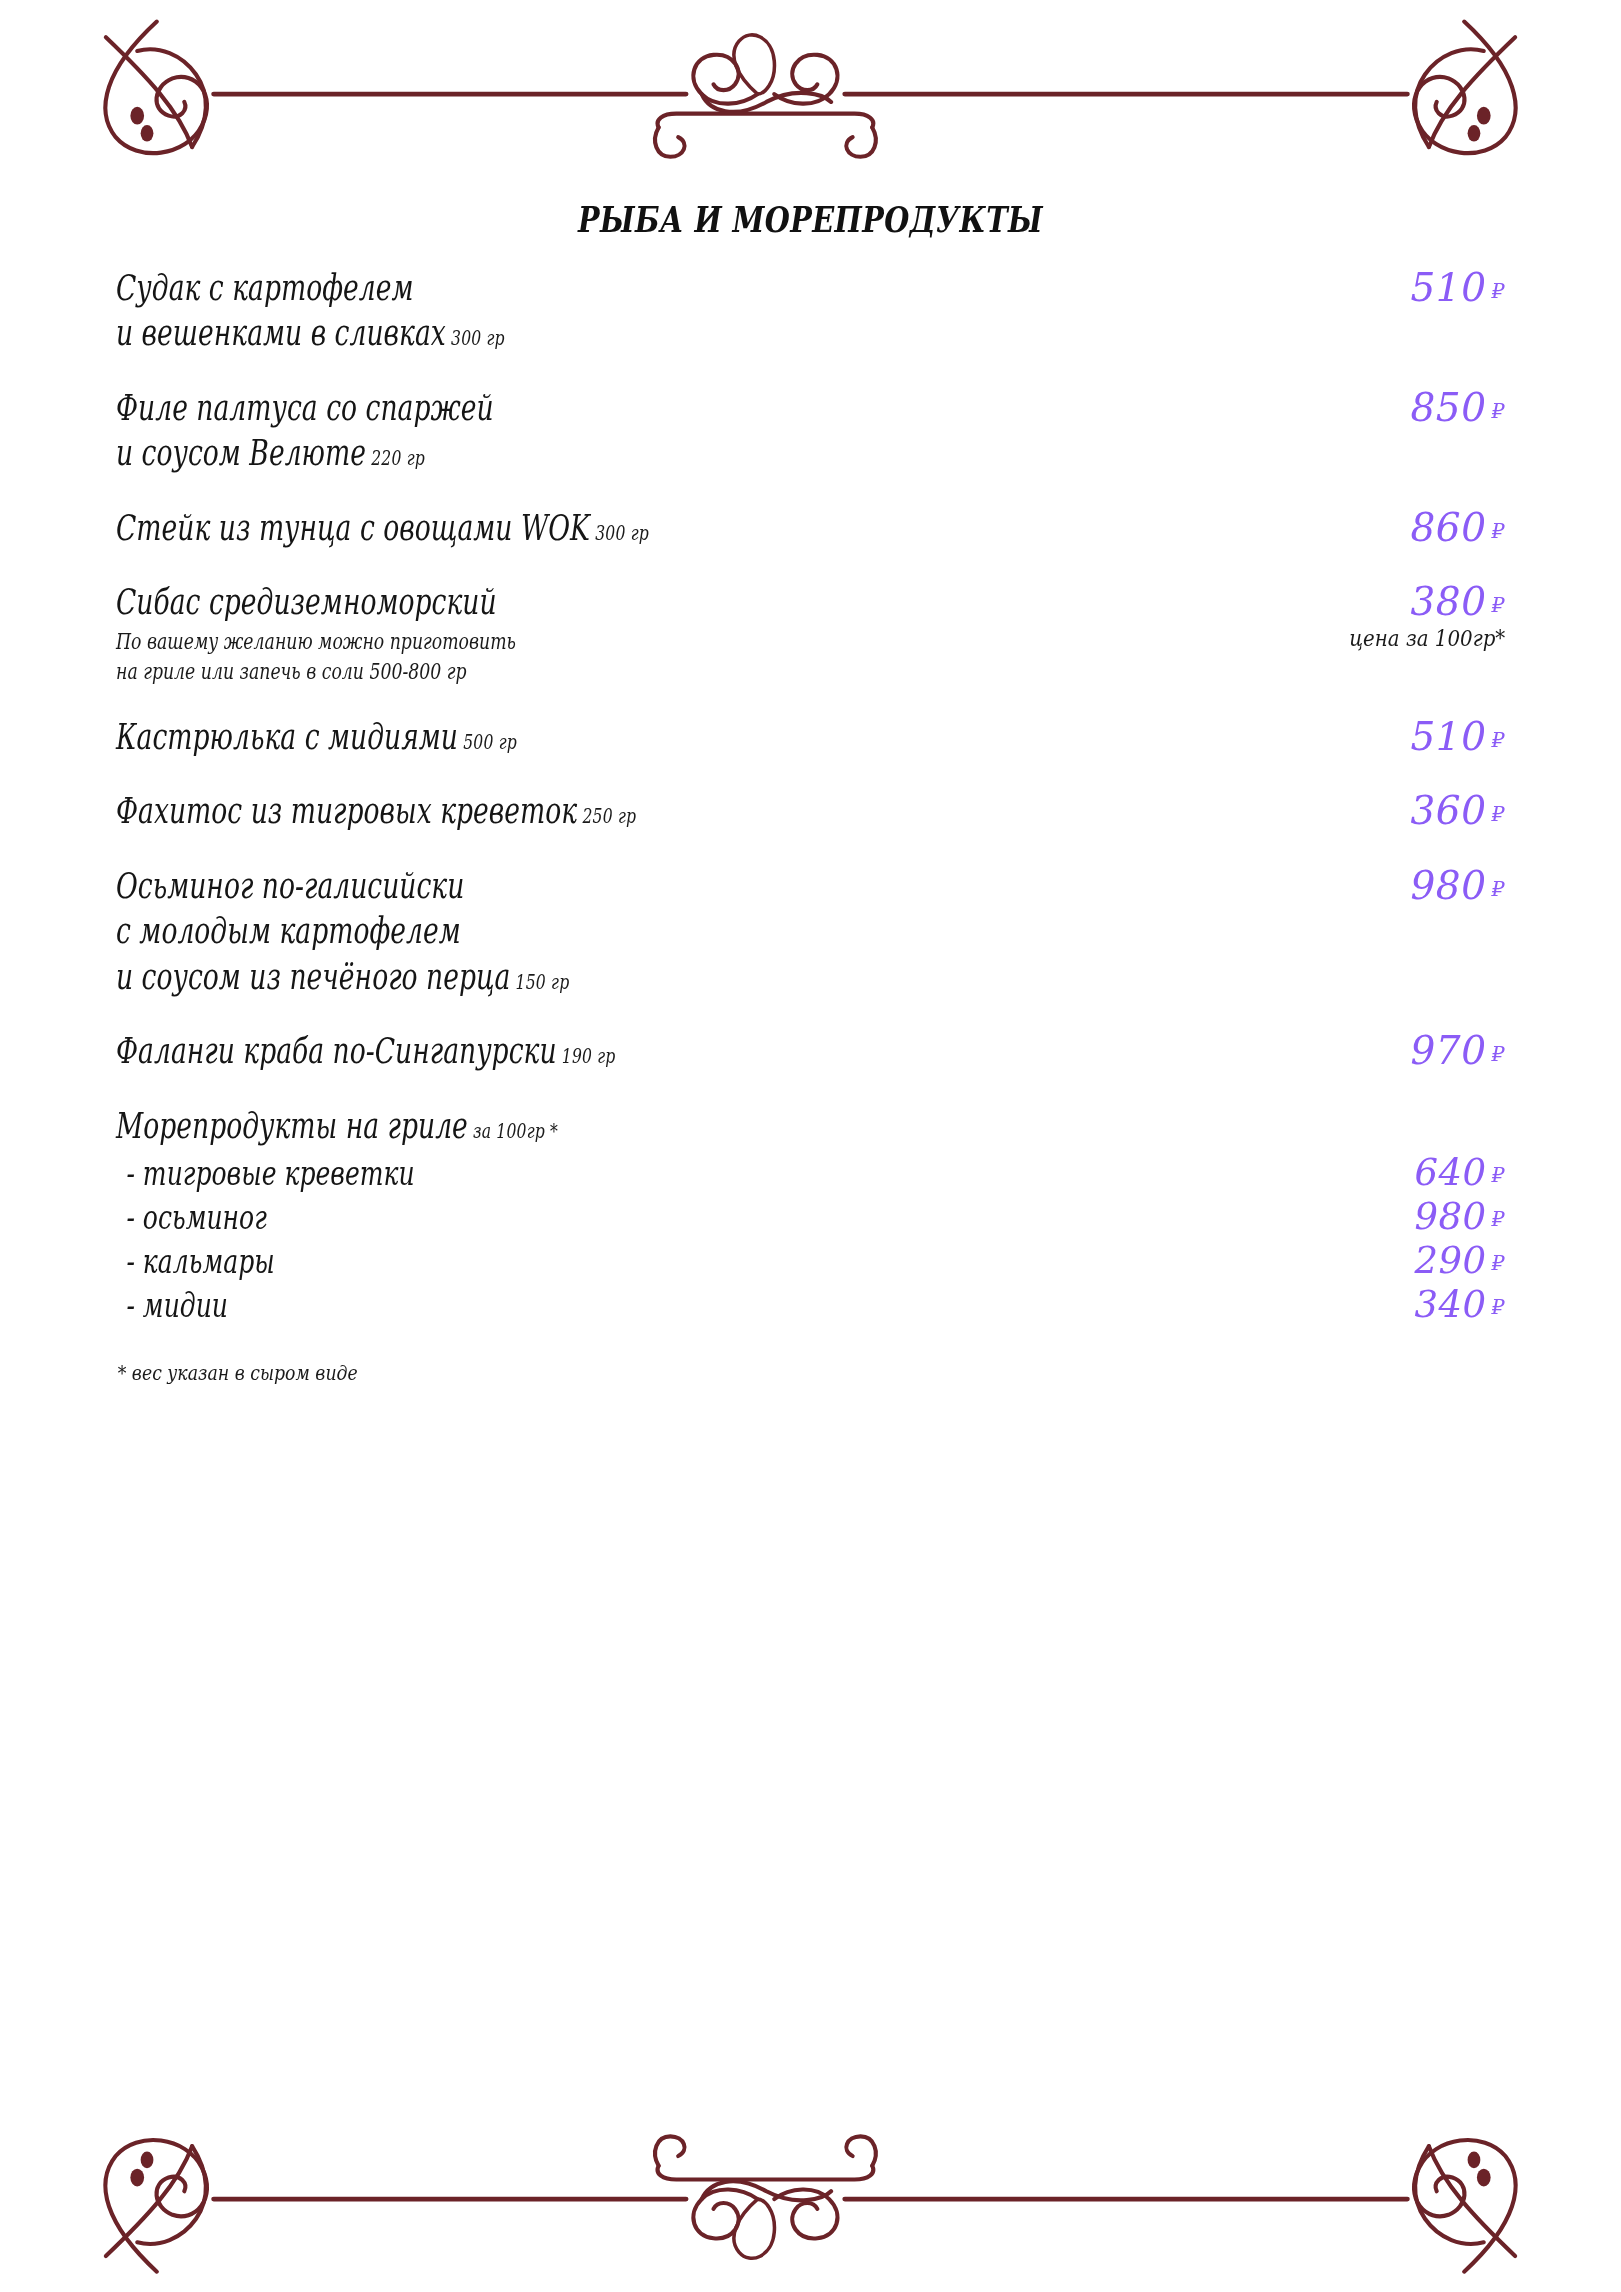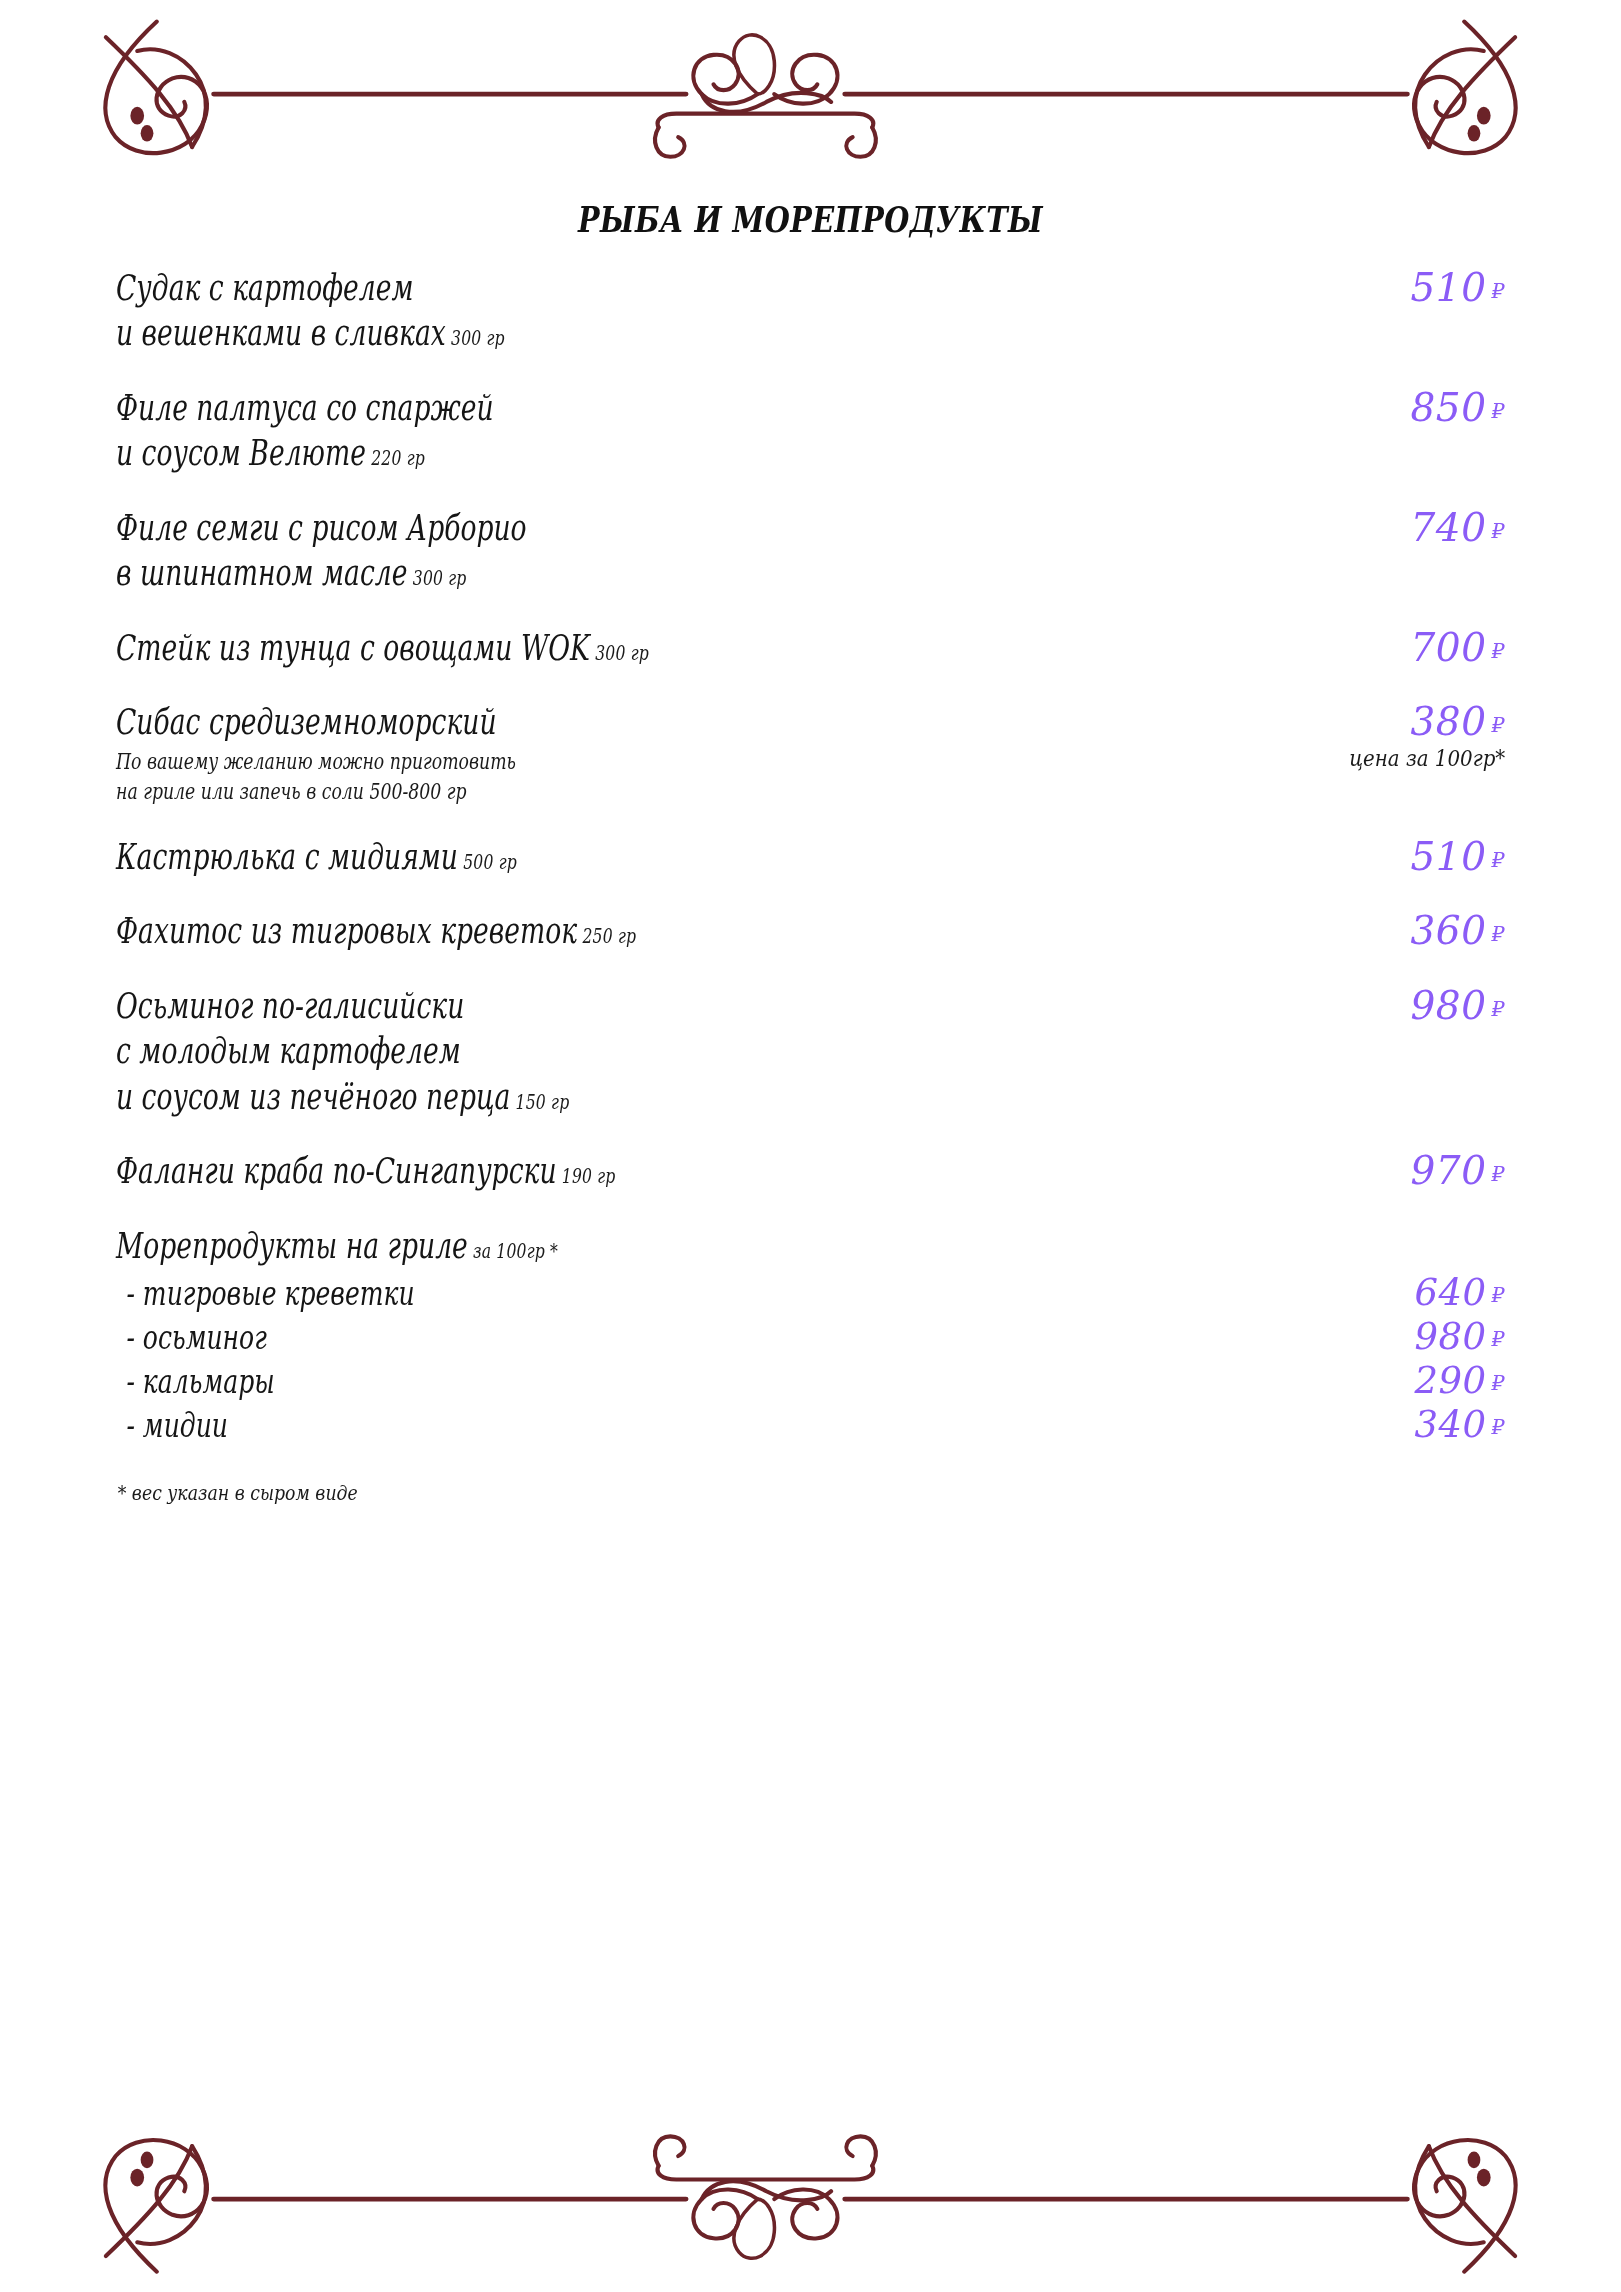--- a/index.html
+++ b/index.html
@@ -228,36 +228,27 @@
     <div class="item">
       <div class="item-left">
         <div class="dish-line">Филе палтуса со спаржей</div>
         <div class="dish-line"><span>и соусом Велюте</span><span class="weight">220 гр</span></div>
       </div>
       <div class="item-right">
         <div class="price"><span>850</span><span class="cur">₽</span></div>
       </div>
     </div>
 
-    <div class="item">
-      <div class="item-left">
-        <div class="dish-line">Филе семги с рисом  Арборио</div>
-        <div class="dish-line"><span>в шпинатном масле</span><span class="weight">300 гр</span></div>
-      </div>
-      <div class="item-right">
-        <div class="price"><span>740</span><span class="cur">₽</span></div>
-      </div>
-    </div>
 
     <div class="item">
       <div class="item-left">
         <div class="dish-line"><span>Стейк из тунца с овощами WOK</span><span class="weight">300 гр</span></div>
       </div>
       <div class="item-right">
-        <div class="price"><span>700</span><span class="cur">₽</span></div>
+        <div class="price"><span>860</span><span class="cur">₽</span></div>
       </div>
     </div>
 
     <div class="item">
       <div class="item-left">
         <div class="dish-line">Сибас  средиземноморский</div>
         <div class="desc">По вашему желанию можно приготовить</div>
         <div class="desc">на гриле или запечь в соли   500-800 гр</div>
       </div>
       <div class="item-right">

